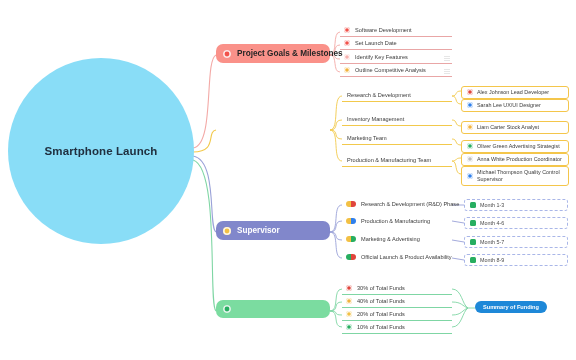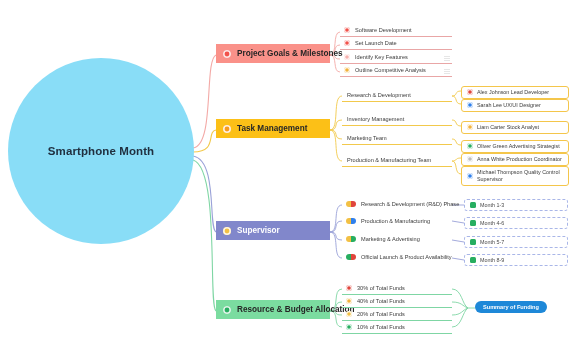--- a/index.html
+++ b/index.html
@@ -44,21 +44,21 @@
     text-align: center;
   }
 
   
   .l1 {
     position: absolute;
     display: flex;
     align-items: center;
     gap: 6px;
     padding: 5px 9px 5px 7px;
-    border-radius: 0;
+    border-radius: 7px;
     font-size: 8.2px;
     font-weight: bold;
     color: #262626;
     white-space: nowrap;
     z-index: 3;
     box-sizing: border-box;
   }
   .l1 .dot {
     width: 8px; height: 8px;
     border-radius: 50%;
@@ -230,21 +230,21 @@
     <path d="M330,311 C340,311 332,327 342,327" stroke="#7FD6A4" stroke-width=".9" fill="none"></path>
 
     <path d="M452,289 C462,289 462,305 468,308" stroke="#7FD6A4" stroke-width=".9" fill="none"></path>
     <path d="M452,302 C462,302 462,306 468,308" stroke="#7FD6A4" stroke-width=".9" fill="none"></path>
     <path d="M452,315 C462,315 462,310 468,308" stroke="#7FD6A4" stroke-width=".9" fill="none"></path>
     <path d="M452,327 C462,327 462,312 468,308" stroke="#7FD6A4" stroke-width=".9" fill="none"></path>
     <path d="M468,308 L475,308" stroke="#7FD6A4" stroke-width=".9" fill="none"></path>
   </svg>
 
   <div class="root-node">
-    <span class="root-label">Smartphone Month</span>
+    <span class="root-label">Smartphone Launch</span>
   </div>
 
   <div class="l1" id="b0" style="left:216px; top:44px; width:114px; background:#FA9189;">
     <span class="dot" style="background:#F2524B;"></span>
     <span>Project Goals &amp; Milestones</span>
   </div>
 
   <div class="l2 underline" style="left:340px; top:25px; width:112px;">
     <span class="micon" style="background:#F2524B;"></span>
     <span>Software Development</span>
@@ -265,24 +265,20 @@
   <div class="l2 underline" style="left:340px; top:65px; width:112px;">
     <span class="micon" style="background:#F2B33D;"></span>
     <span>Outline Competitive Analysis</span>
     <span class="trail">
         <i></i>
         <i></i>
         <i></i>
       </span>
   </div>
 
-  <div class="l1" id="b1" style="left:216px; top:119px; width:114px; background:#FCC017;">
-    <span class="dot" style="background:#F79A1E;"></span>
-    <span>Task Management</span>
-  </div>
 
   <div class="l2box" style="left:342px; top:89px; width:110px;">
     <span>Research &amp; Development</span>
   </div>
   <div class="l2box" style="left:342px; top:113px; width:110px;">
     <span>Inventory Management</span>
   </div>
   <div class="l2box" style="left:342px; top:132px; width:110px;">
     <span>Marketing Team</span>
   </div>
@@ -349,21 +345,20 @@
     <span class="micon" style="background:#27AE60;"></span>
     <span>Month 5-7</span>
   </div>
   <div class="mbox" style="left:464px; top:254px; width:104px;">
     <span class="micon" style="background:#27AE60;"></span>
     <span>Month 8-9</span>
   </div>
 
   <div class="l1" id="b3" style="left:216px; top:300px; width:114px; background:#7BDCA0;">
     <span class="dot" style="background:#27AE60;"></span>
-    <span>Resource &amp; Budget Allocation</span>
   </div>
 
   <div class="l2 underline-g" style="left:342px; top:283px; width:110px;">
     <span class="micon" style="background:#E0453C;"></span>
     <span>30% of Total Funds</span>
   </div>
   <div class="l2 underline-g" style="left:342px; top:296px; width:110px;">
     <span class="micon" style="background:#F2B33D;"></span>
     <span>40% of Total Funds</span>
   </div>

